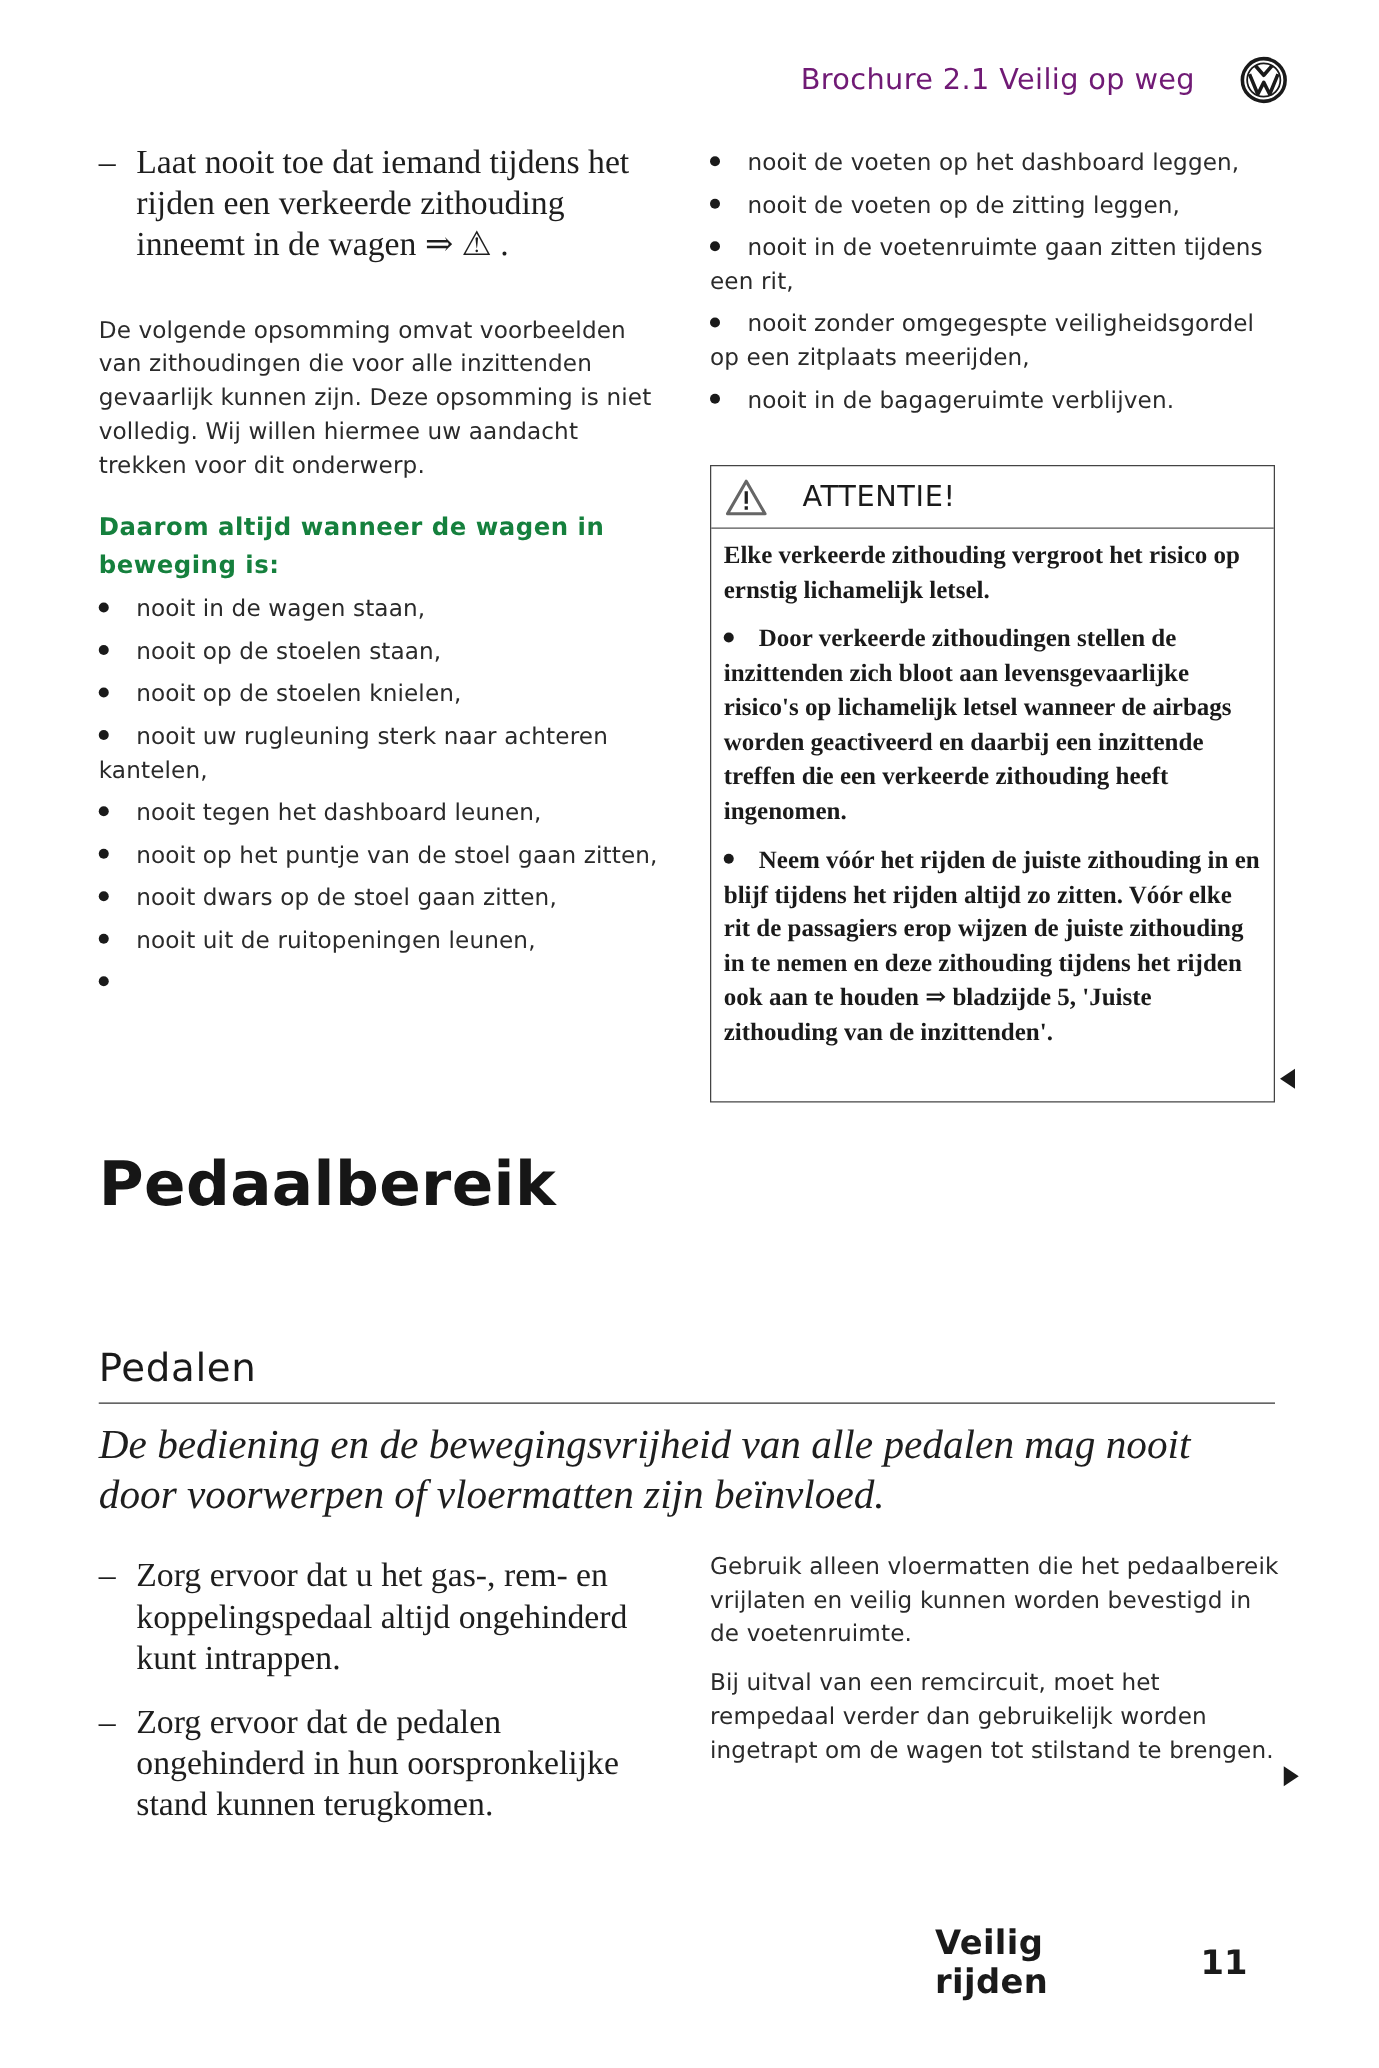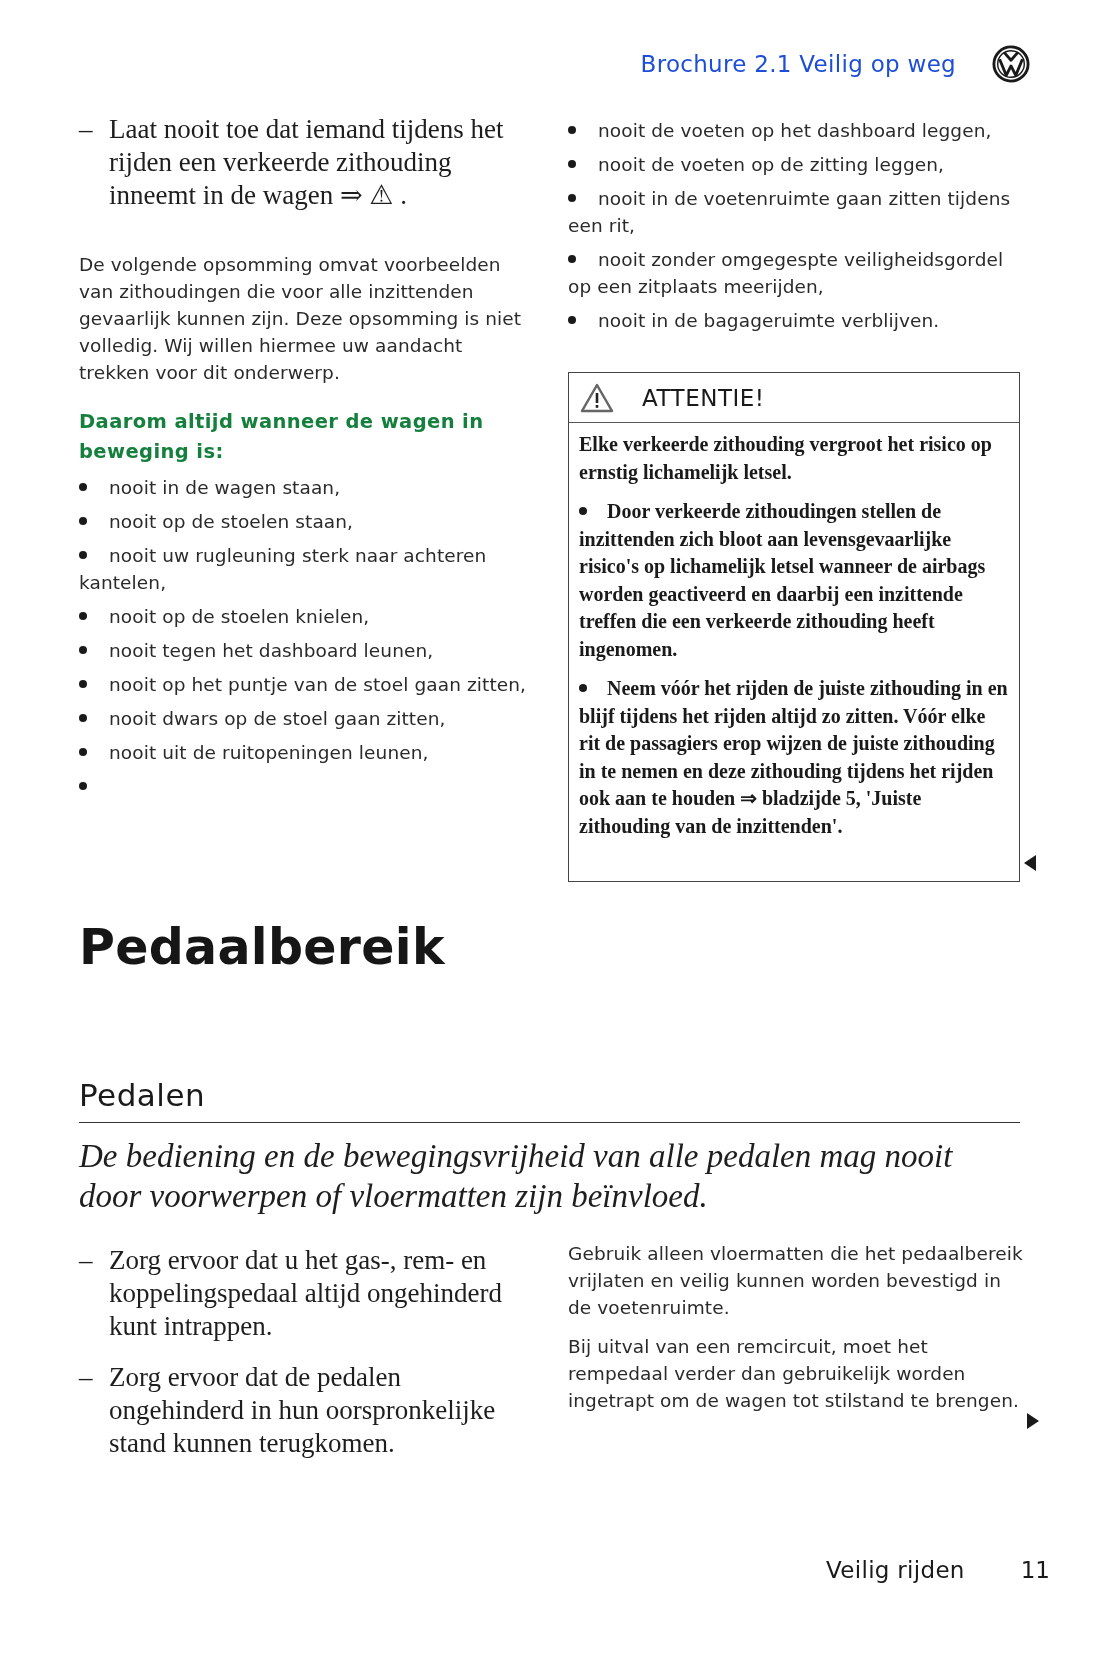--- a/index.html
+++ b/index.html
@@ -12,21 +12,21 @@
     }
     .abs { position: absolute; }
 
     
     .header {
       position: absolute; top: 44px; left: 610px; width: 420px; height: 40px;
       display: flex; align-items: center; justify-content: flex-end;
     }
     .header-title {
       font-family: "DejaVu Sans", "Liberation Sans", sans-serif;
-      font-size: 23px; font-weight: 500; letter-spacing: 0.3px; color: #1d4ed8;
+      font-size: 23px; font-weight: 500; letter-spacing: 0.3px; color: #701a75;
       margin-right: 36px;
     }
     .vw-logo { width: 38px; height: 38px; }
 
     
     .sans-body {
       font-family: "DejaVu Sans", "Liberation Sans", sans-serif;
       font-size: 18.5px; line-height: 27px; color: #2a2a2a; letter-spacing: 0.1px;
     }
     .serif-lead {
@@ -57,21 +57,21 @@
     }
     .warn-head-label {
       font-family: "DejaVu Sans", "Liberation Sans", sans-serif;
       font-size: 23px; color: #1a1a1a; margin-left: 27px; letter-spacing: 0.5px;
     }
     .warn-body {
       padding: 8px 10px 0 10px;
       font-family: "Liberation Serif", "DejaVu Serif", serif;
       font-size: 20px; line-height: 27.5px; color: #1a1a1a; font-weight: bold;
     }
-    .warn-body p { margin-bottom: 12px; font-family: Liberation Serif, serif; }
+    .warn-body p { margin-bottom: 12px; }
     .warn-body .dot {
       display: inline-block; width: 8px; height: 8px; border-radius: 50%;
       background: #1a1a1a; margin-right: 20px; vertical-align: middle; position: relative; top: -2px;
     }
     .back-arrow {
       position: absolute; left: 1024px; top: 855px; width: 0; height: 0;
       border-top: 8px solid transparent; border-bottom: 8px solid transparent;
       border-right: 12px solid #1a1a1a;
     }
     .fwd-arrow {
@@ -96,23 +96,23 @@
       border-top: 1.5px solid #333;
     }
     .intro {
       position: absolute; left: 79px; top: 1136px; width: 940px;
       font-family: "Liberation Serif", "DejaVu Serif", serif;
       font-style: italic; font-size: 33px; line-height: 40px; color: #1e1e1e;
     }
 
     
     .footer {
-      position: absolute; top: 1550px; left: 800px; width: 250px; height: 40px;
+      position: absolute; top: 1550px; left: 748px; width: 250px; height: 40px;
       display: flex; align-items: center; justify-content: flex-end;
-      font-family: "DejaVu Sans", "Liberation Sans", sans-serif; font-size: 23px; color: #1a1a1a;
+      font-family: "DejaVu Sans", "Liberation Sans", sans-serif; font-size: 27px; color: #1a1a1a; font-weight: bold;
     }
     .footer-section { margin-right: 56px; letter-spacing: 0.3px; }
   </style>
 </head>
 <body>
 
 <div class="header">
   <span class="header-title">Brochure 2.1  Veilig op weg</span>
   <svg class="vw-logo" viewBox="0 0 40 40">
     <circle cx="20" cy="20" r="18" fill="none" stroke="#1a1a1a" stroke-width="3"></circle>
@@ -127,22 +127,22 @@
   <span>Laat nooit toe dat iemand tijdens het rijden een verkeerde zithouding inneemt in de wagen ⇒ ⚠ .</span>
 </div>
 
 <div class="abs sans-body" style="left:79px; top:251px; width:452px;">De volgende opsomming omvat voorbeelden van zithoudingen die voor alle inzittenden gevaarlijk kunnen zijn. Deze opsomming is niet volledig. Wij willen hiermee uw aandacht trekken voor dit onderwerp.</div>
 
 <div class="abs bold-lead" style="left:79px; top:407px; width:452px;">Daarom altijd wanneer de wagen in beweging is:</div>
 
 <div class="abs sans-body bullet-list" style="left:79px; top:474px; width:452px;">
   <div class="item"><span class="dot"></span><span>nooit in de wagen staan,</span></div>
   <div class="item"><span class="dot"></span><span>nooit op de stoelen staan,</span></div>
+  <div class="item"><span class="dot"></span><span>nooit op de stoelen knielen,</span></div>
   <div class="item"><span class="dot"></span><span>nooit uw rugleuning sterk naar achteren kantelen,</span></div>
-  <div class="item"><span class="dot"></span><span>nooit op de stoelen knielen,</span></div>
   <div class="item"><span class="dot"></span><span>nooit tegen het dashboard leunen,</span></div>
   <div class="item"><span class="dot"></span><span>nooit op het puntje van de stoel gaan zitten,</span></div>
   <div class="item"><span class="dot"></span><span>nooit dwars op de stoel gaan zitten,</span></div>
   <div class="item"><span class="dot"></span><span>nooit uit de ruitopeningen leunen,</span></div>
   <div class="item"><span class="dot"></span></div>
 </div>
 
 <div class="abs sans-body bullet-list" style="left:568px; top:117px; width:455px;">
   <div class="item"><span class="dot"></span><span>nooit de voeten op het dashboard leggen,</span></div>
   <div class="item"><span class="dot"></span><span>nooit de voeten op de zitting leggen,</span></div>

